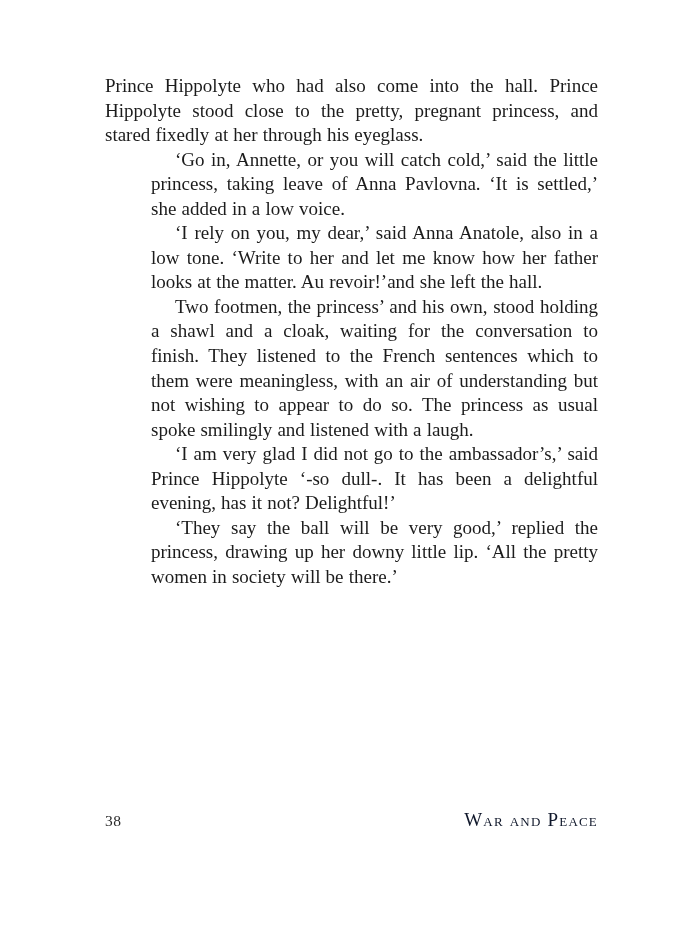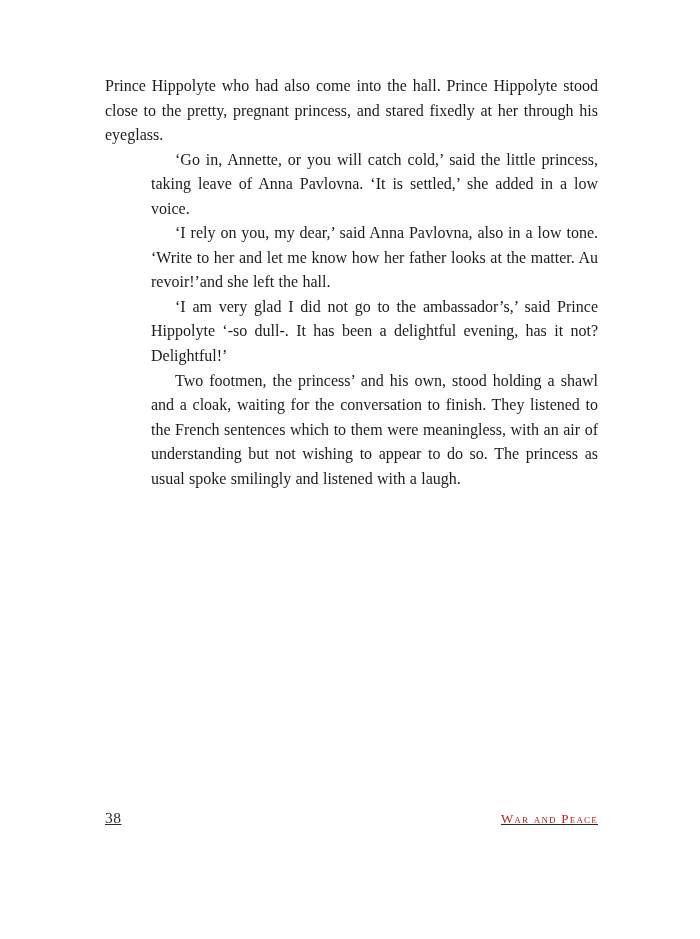--- a/index.html
+++ b/index.html
@@ -15,21 +15,21 @@
     height: 939px;
     background: #ffffff;
     overflow: hidden;
   }
   .text-block {
     position: absolute;
     left: 105px;
     top: 74px;
     width: 493px;
     color: #1c1c1c;
-    font-size: 16px;
+    font-size: 19px;
     line-height: 24.55px;
     text-align: justify;
     text-rendering: optimizeLegibility;
   }
   .para {
     text-indent: 0;
     hyphens: none;
     -webkit-hyphens: none;
     word-spacing: 0.02em;
   }
@@ -39,45 +39,45 @@
   }
   .page-footer {
     position: absolute;
     left: 105px;
     top: 809px;
     width: 493px;
     display: flex;
     justify-content: space-between;
     align-items: baseline;
     color: #2a2a2a;
-    text-decoration: underline;
   }
   .page-number {
     font-size: 15.5px;
     letter-spacing: 0.5px;
     font-feature-settings: "onum" 1;
   }
   .running-title {
     font-variant: small-caps;
-    font-size: 13px;
+    font-size: 19px;
     letter-spacing: 1.2px;
-    color: #b91c1c;
+    color: #0f172a;
   }
 </style>
 </head>
 <body>
 
 <div class="book-page">
 
   <div class="text-block">
     <p class="para">Prince Hippolyte who had also come into the hall. Prince Hippolyte stood close to the pretty, pregnant princess, and stared fixedly at her through his eyeglass.</p>
     <p class="para indent">‘Go in, Annette, or you will catch cold,’ said the little princess, taking leave of Anna Pavlovna. ‘It is settled,’ she added in a low voice.</p>
-    <p class="para indent">‘I rely on you, my dear,’ said Anna Pavlovna, also in a low tone. ‘Write to her and let me know how her father looks at the matter. Au revoir!’and she left the hall.</p>
+    <p class="para indent">‘I rely on you, my dear,’ said Anna Anatole, also in a low tone. ‘Write to her and let me know how her father looks at the matter. Au revoir!’and she left the hall.</p>
+    <p class="para indent">Two footmen, the princess’ and his own, stood holding a shawl and a cloak, waiting for the conversation to finish. They listened to the French sentences which to them were meaningless, with an air of understanding but not wishing to appear to do so. The princess as usual spoke smilingly and listened with a laugh.</p>
     <p class="para indent">‘I am very glad I did not go to the ambassador’s,’ said Prince Hippolyte ‘-so dull-. It has been a delightful evening, has it not? Delightful!’</p>
-    <p class="para indent">Two footmen, the princess’ and his own, stood holding a shawl and a cloak, waiting for the conversation to finish. They listened to the French sentences which to them were meaningless, with an air of understanding but not wishing to appear to do so. The princess as usual spoke smilingly and listened with a laugh.</p>
+    <p class="para indent">‘They say the ball will be very good,’ replied the princess, drawing up her downy little lip. ‘All the pretty women in society will be there.’</p>
   </div>
 
   <div class="page-footer">
     <span class="page-number">38</span>
     <span class="running-title">War and Peace</span>
   </div>
 
 </div>
 
 </body></html>

